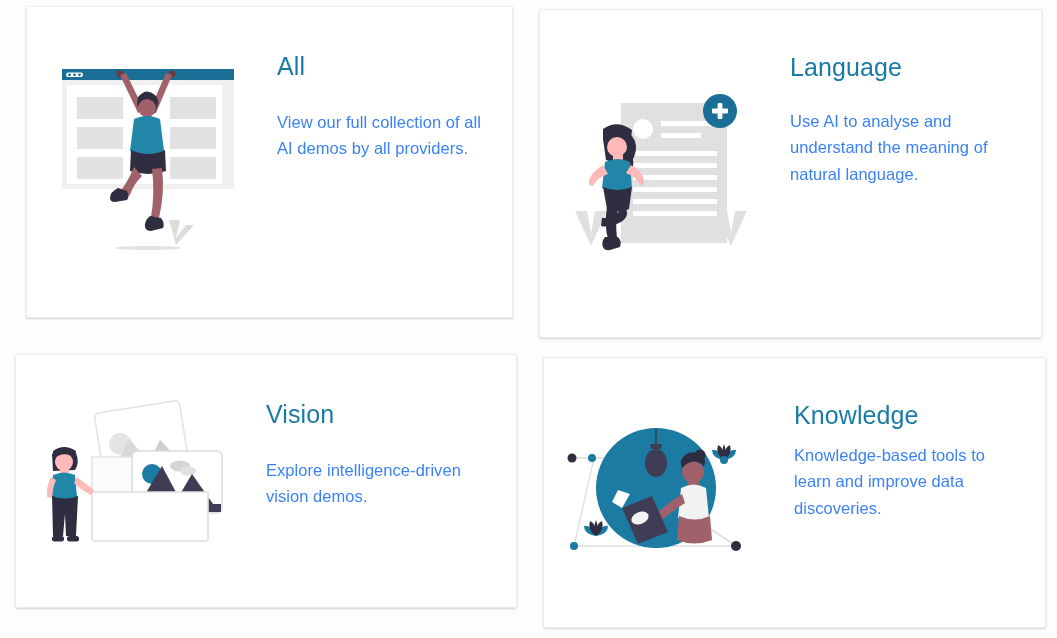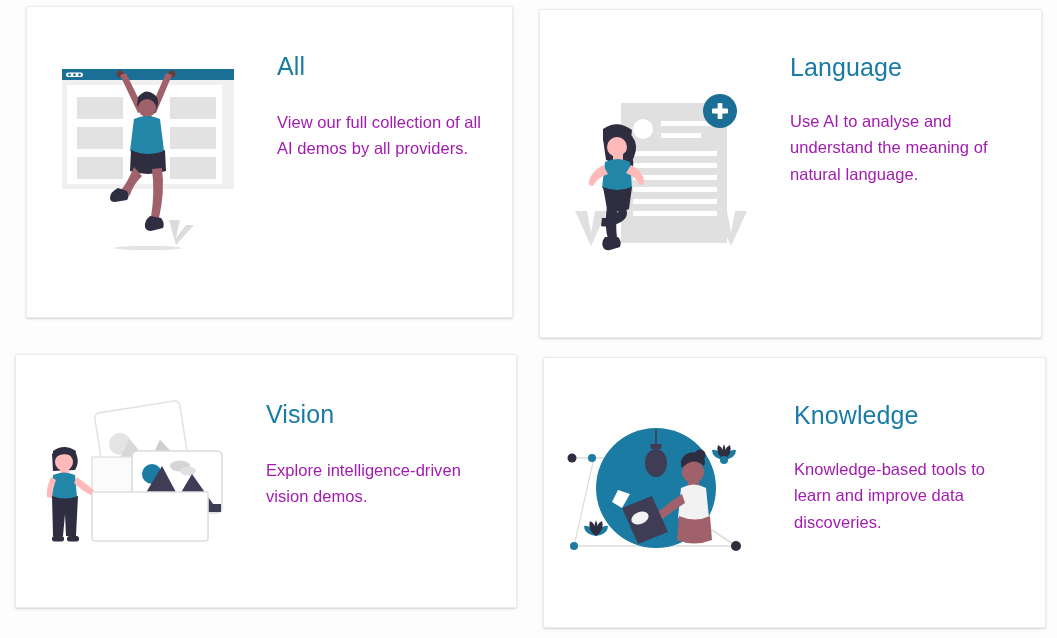--- a/index.html
+++ b/index.html
@@ -61,37 +61,37 @@
   }
   .card-title {
     color: #1a7ba5;
     font-size: 25px;
     font-weight: 400;
     line-height: 1.1;
     margin: 0;
     letter-spacing: 0.1px;
   }
   .card-desc {
-    color: #a21caf;
+    color: #3b82f6;
     font-size: 16.5px;
     line-height: 1.62;
     margin: 0;
     max-width: 210px;
     letter-spacing: 0.05px;
   }
 
   
   .text-all       { padding-top: 46px; }
   .text-all .card-desc      { margin-top: 28px; }
   .text-vision    { padding-top: 46px; }
   .text-vision .card-desc   { margin-top: 28px; }
   .text-language  { padding-top: 44px; }
   .text-language .card-desc { margin-top: 26px; }
   .text-knowledge { padding-top: 44px; }
-  .text-knowledge .card-desc{ margin-top: 26px; }
+  .text-knowledge .card-desc{ margin-top: 12px; }
 
   svg { display: block; overflow: visible; }
 </style>
 </head>
 <body>
 
 <div id="grid">
 
   <div class="card-slot slot-tl">
     <div class="card">

